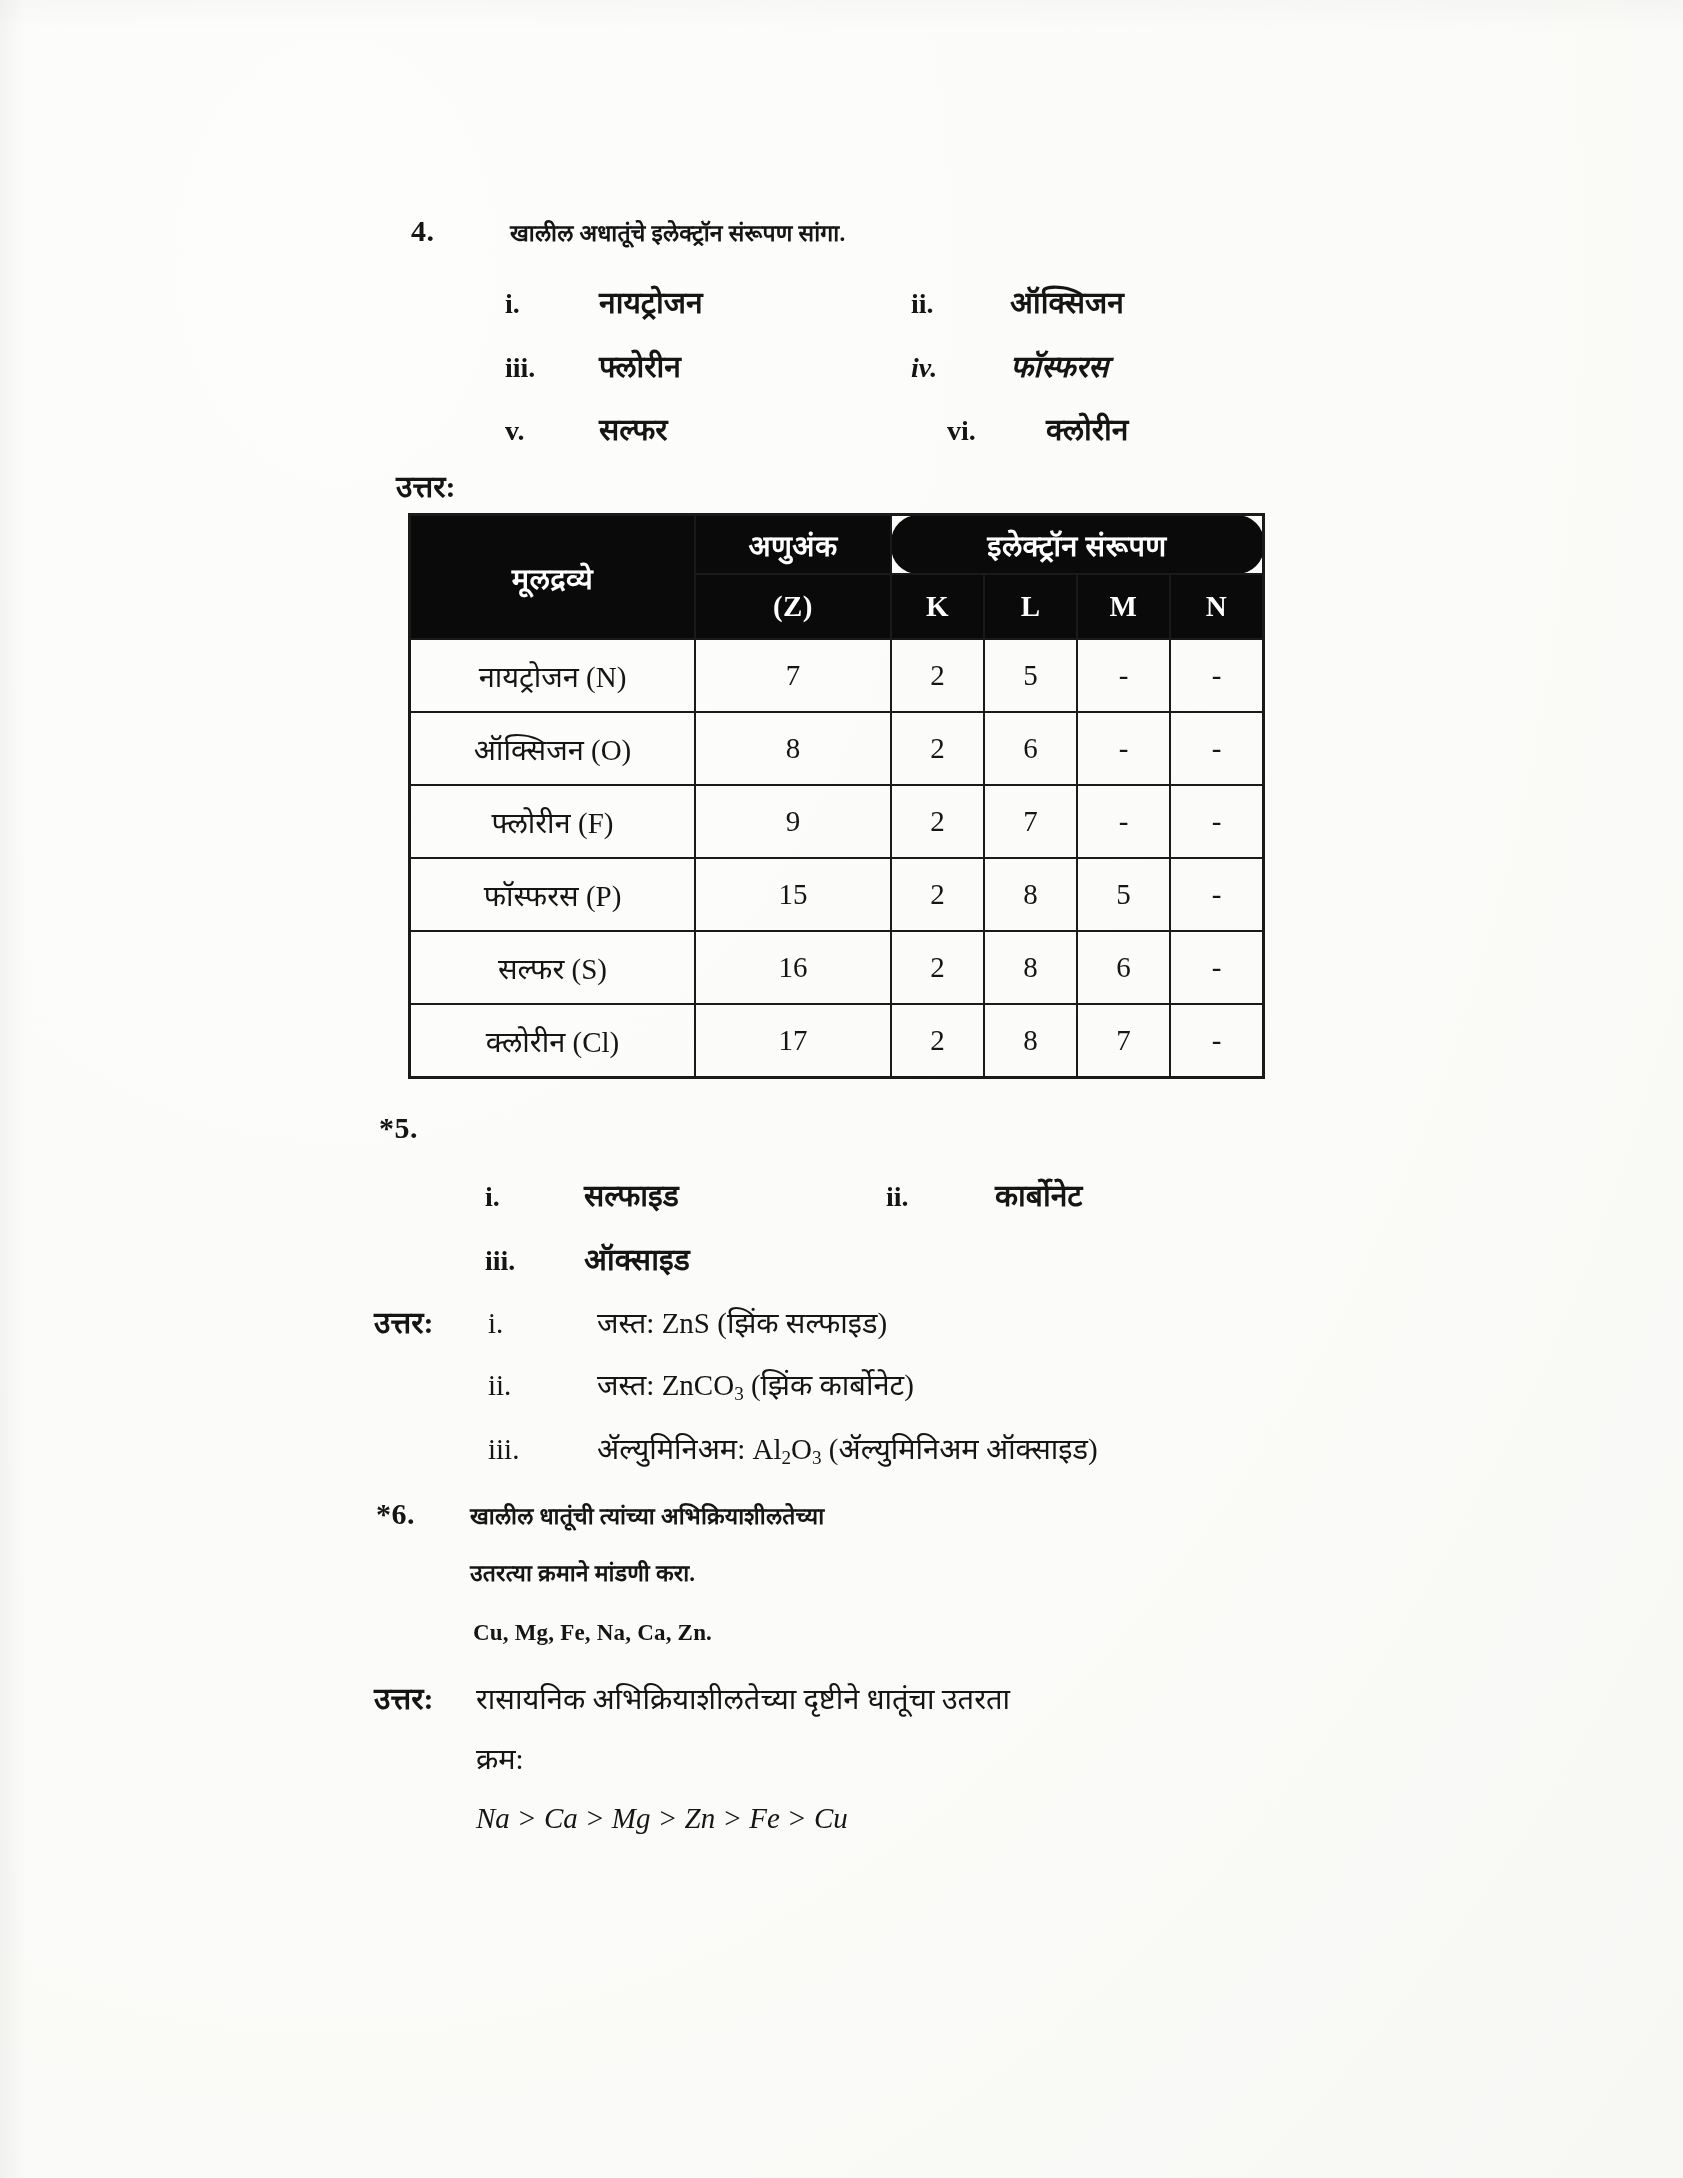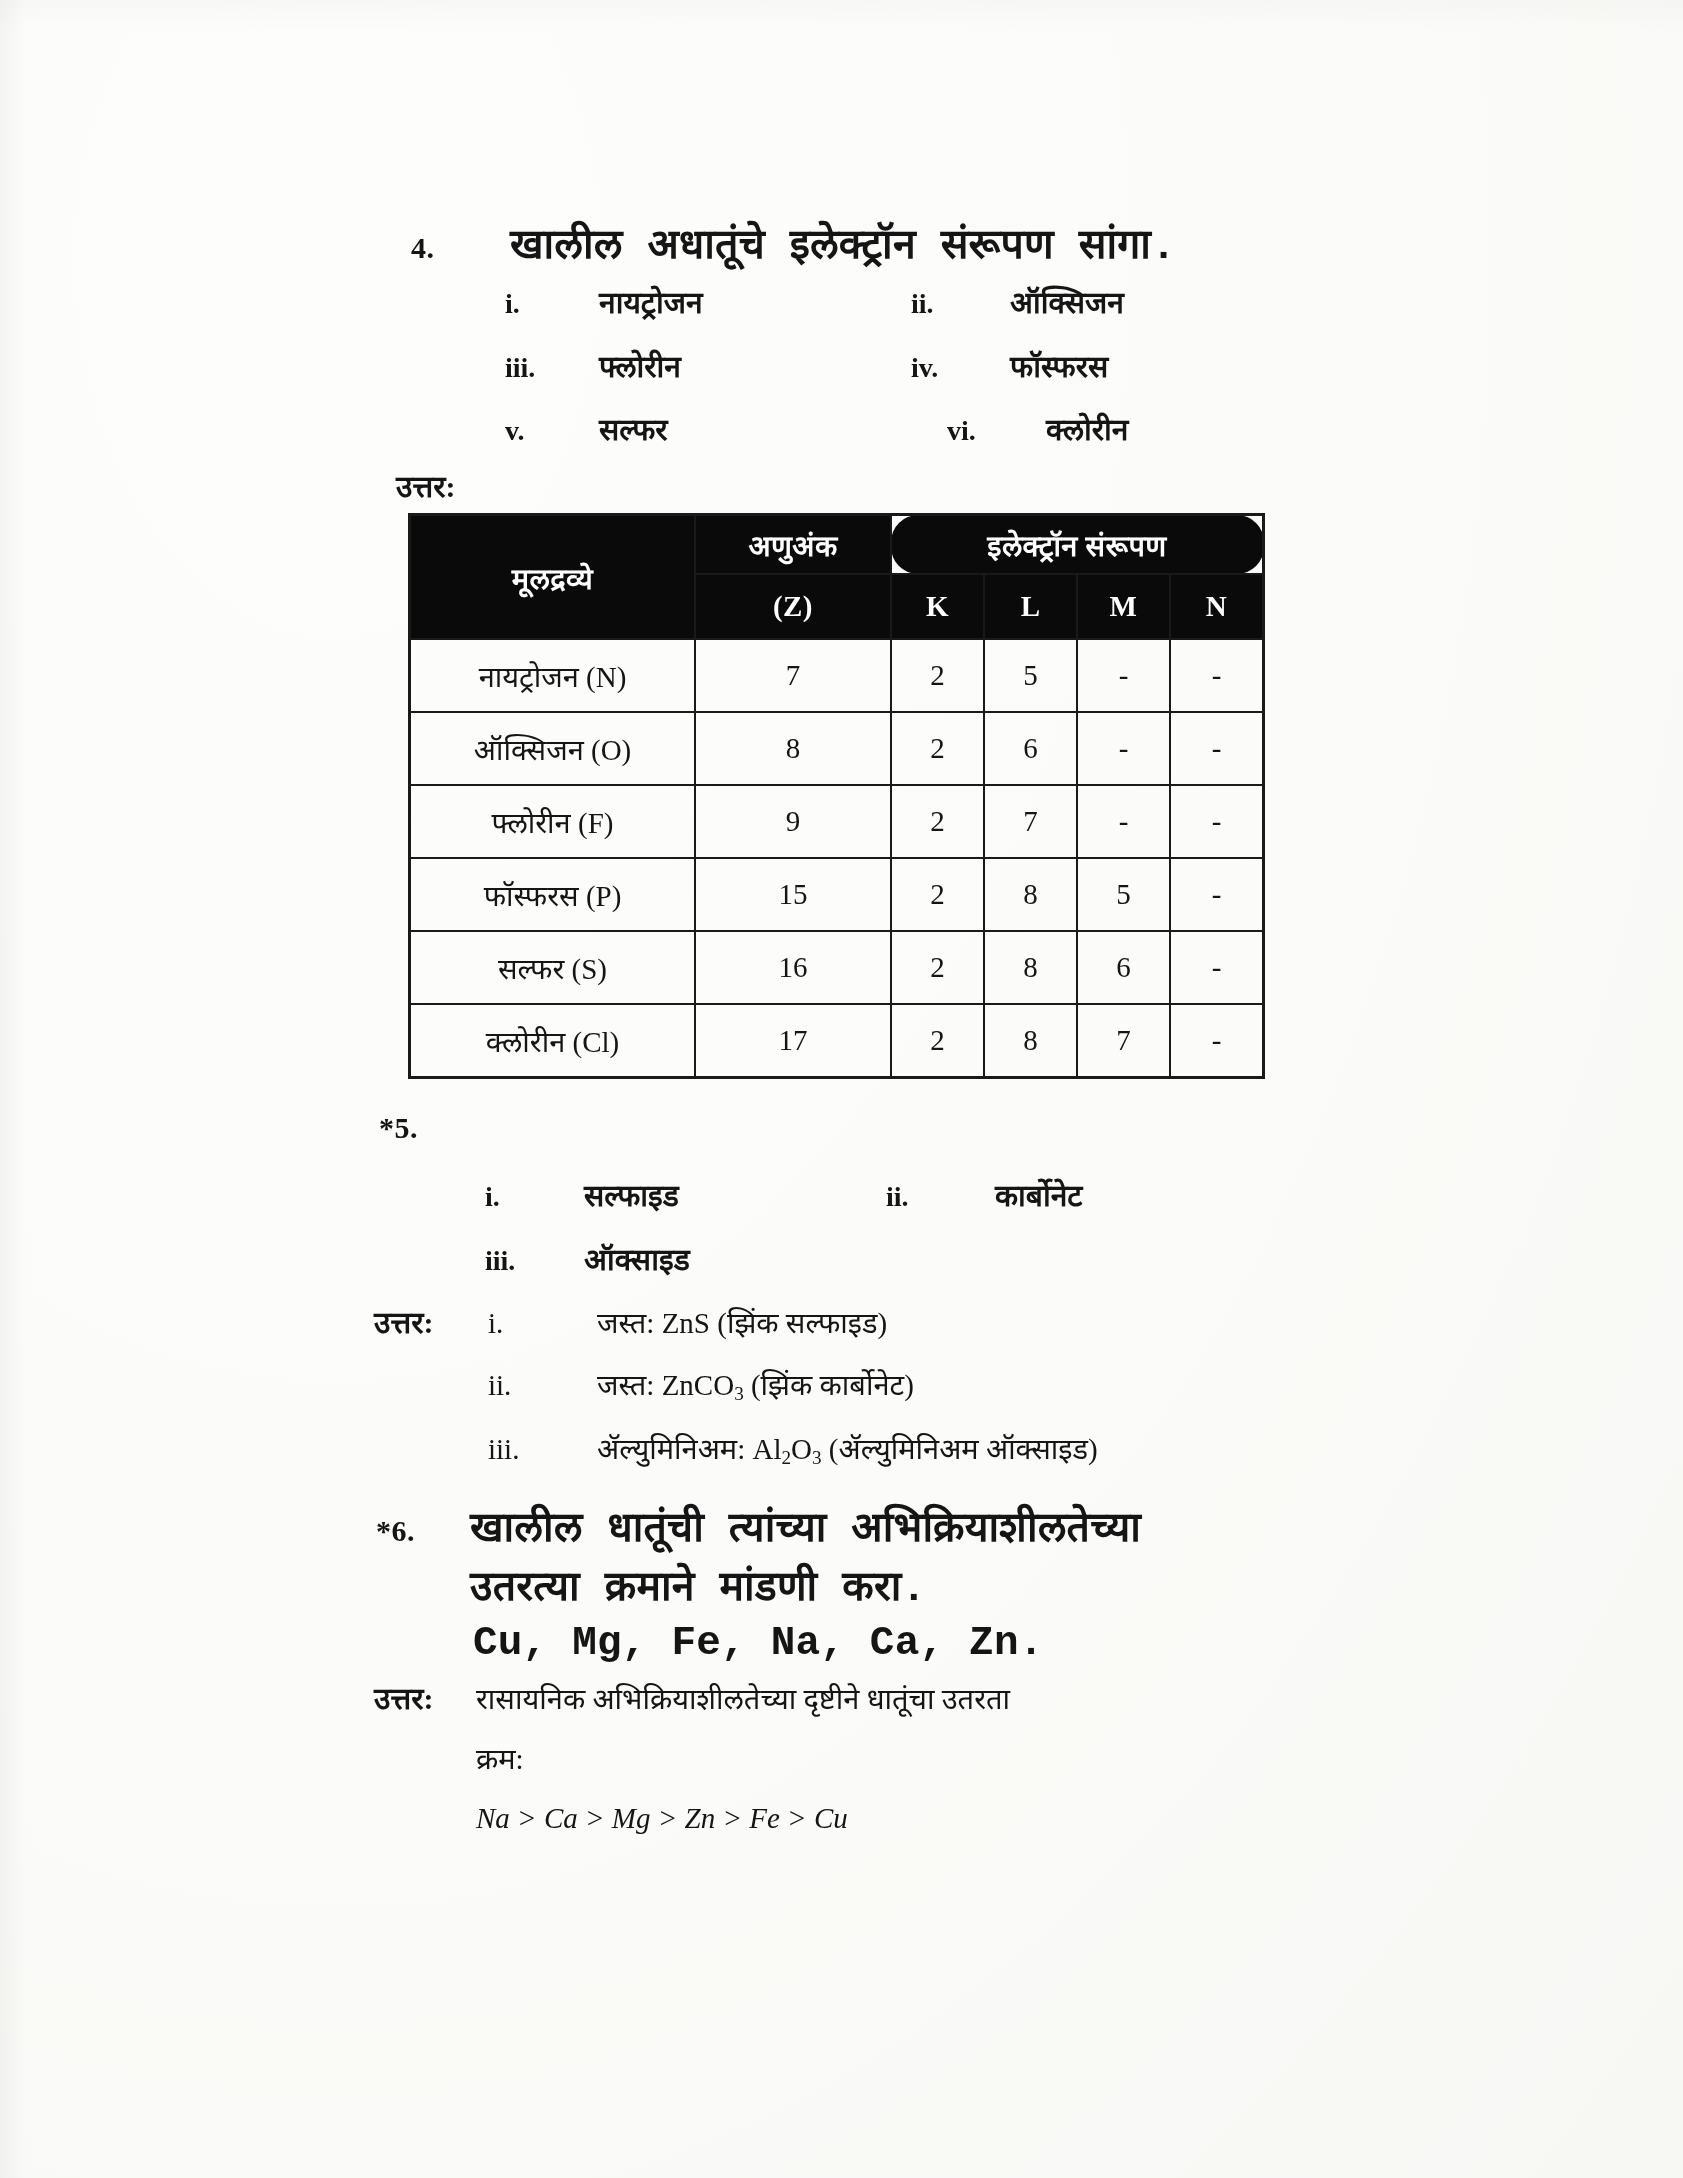--- a/index.html
+++ b/index.html
@@ -49,23 +49,22 @@
     white-space: nowrap;
   }
 
   .q-num {
     font-weight: bold;
     font-size: 30px;
     letter-spacing: 0.5px;
   }
   .q-text {
     font-weight: bold;
-    font-size: 41px;
+    font-size: 23px;
     letter-spacing: 0.2px;
-    font-family: Liberation Mono, monospace;
   }
   .sub-num {
     font-weight: bold;
     font-size: 28px;
   }
   .sub-text {
     font-weight: bold;
     font-size: 30px;
   }
   .ans-label {
@@ -141,21 +140,21 @@
   </div>
   <div class="row" style="left:911px; top:281px;">
     <span class="sub-num" style="width:99px;">ii.</span>
     <span class="sub-text">ऑक्सिजन</span>
   </div>
 
   <div class="row" style="left:505px; top:345px;">
     <span class="sub-num" style="width:94px;">iii.</span>
     <span class="sub-text">फ्लोरीन</span>
   </div>
-  <div class="row" style="left:911px; top:345px;">
+  <div class="row" style="left:911px; top:345px;font-style:italic;">
     <span class="sub-num" style="width:99px;">iv.</span>
     <span class="sub-text">फॉस्फरस</span>
   </div>
 
   <div class="row" style="left:505px; top:408px;">
     <span class="sub-num" style="width:94px;">v.</span>
     <span class="sub-text">सल्फर</span>
   </div>
   <div class="row" style="left:911px; top:408px;margin-left:36px;">
     <span class="sub-num" style="width:99px;">vi.</span>

